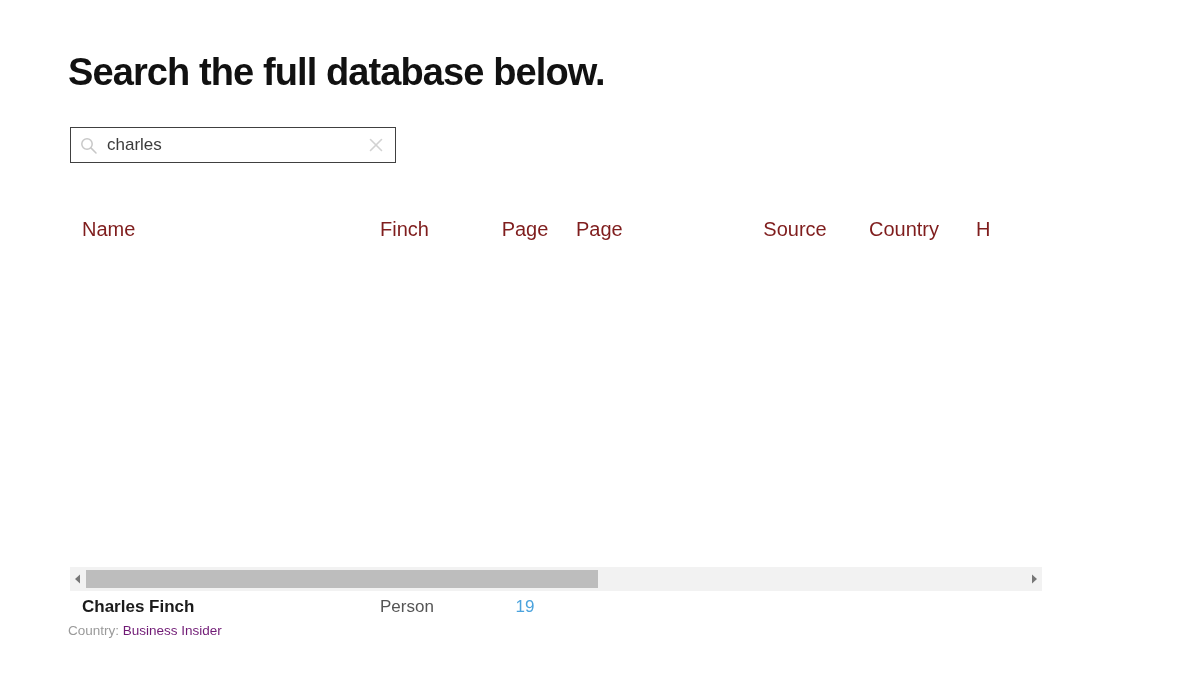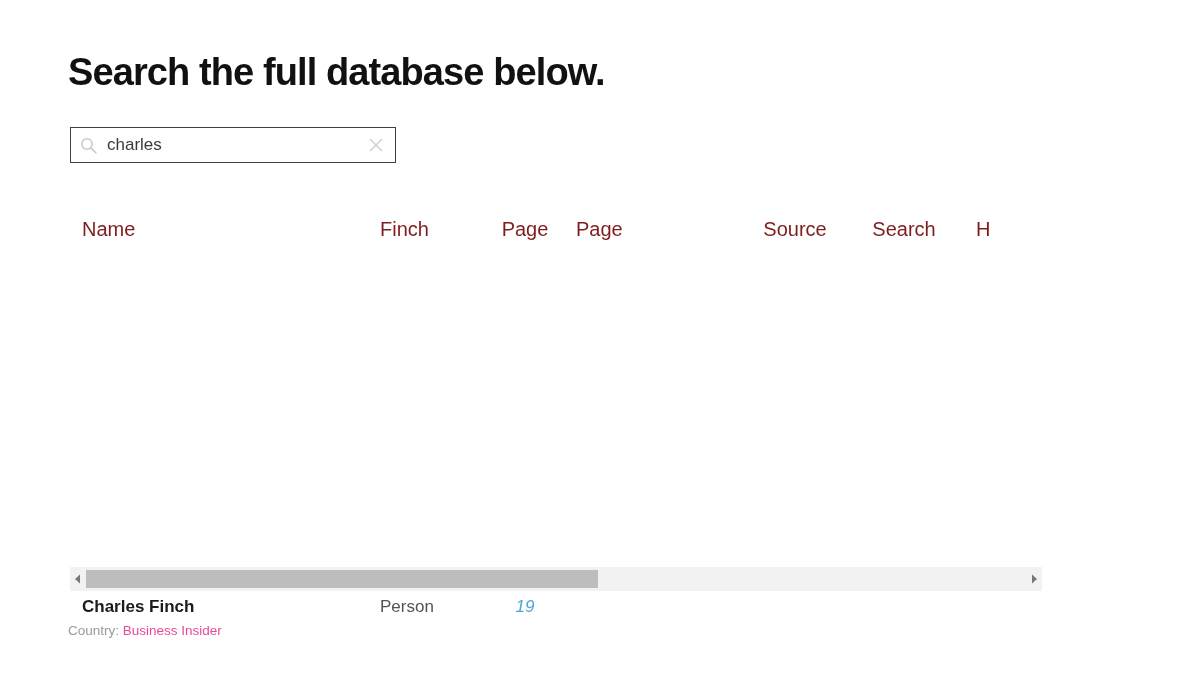--- a/index.html
+++ b/index.html
@@ -130,21 +130,20 @@
     font-size: 17px;
   }
   table.db tbody td.ctr { text-align: center; }
   table.db tbody td.page {
     text-align: center;
   }
   table.db tbody td.page .pagelink {
     color: #4ba3dd;
     text-decoration: none;
     cursor: pointer;
-    font-style: italic;
   }
 
   
   .hscroll {
     position: absolute;
     left: 70px;
     top: 567px;
     width: 972px;
     height: 24px;
     background: #f2f2f2;
@@ -180,21 +179,21 @@
   
   .source {
     position: absolute;
     left: 68px;
     top: 623px;
     font-size: 13.5px;
     color: #9a9a9a;
     white-space: nowrap;
   }
   .source a {
-    color: #ec4899;
+    color: #701a75;
     text-decoration: none;
     cursor: pointer;
   }
 </style>
 </head>
 <body>
 
 <div class="page">
 
   <div class="headline">Search the full database below.</div>
@@ -227,21 +226,21 @@
             <col class="c-country">
             <col class="c-host">
         </colgroup>
         <thead>
           <tr>
             <th>Name</th>
             <th>Finch</th>
             <th class="ctr">Page</th>
             <th>Page</th>
             <th class="ctr">Source</th>
-            <th class="ctr">Search</th>
+            <th class="ctr">Country</th>
             <th>H</th>
           </tr>
         </thead>
         <tbody>
           <tr>
             <td class="name">Charles Finch</td>
             <td>Person</td>
             <td class="page"><span class="pagelink">19</span></td>
             <td></td>
             <td class="ctr"></td>

